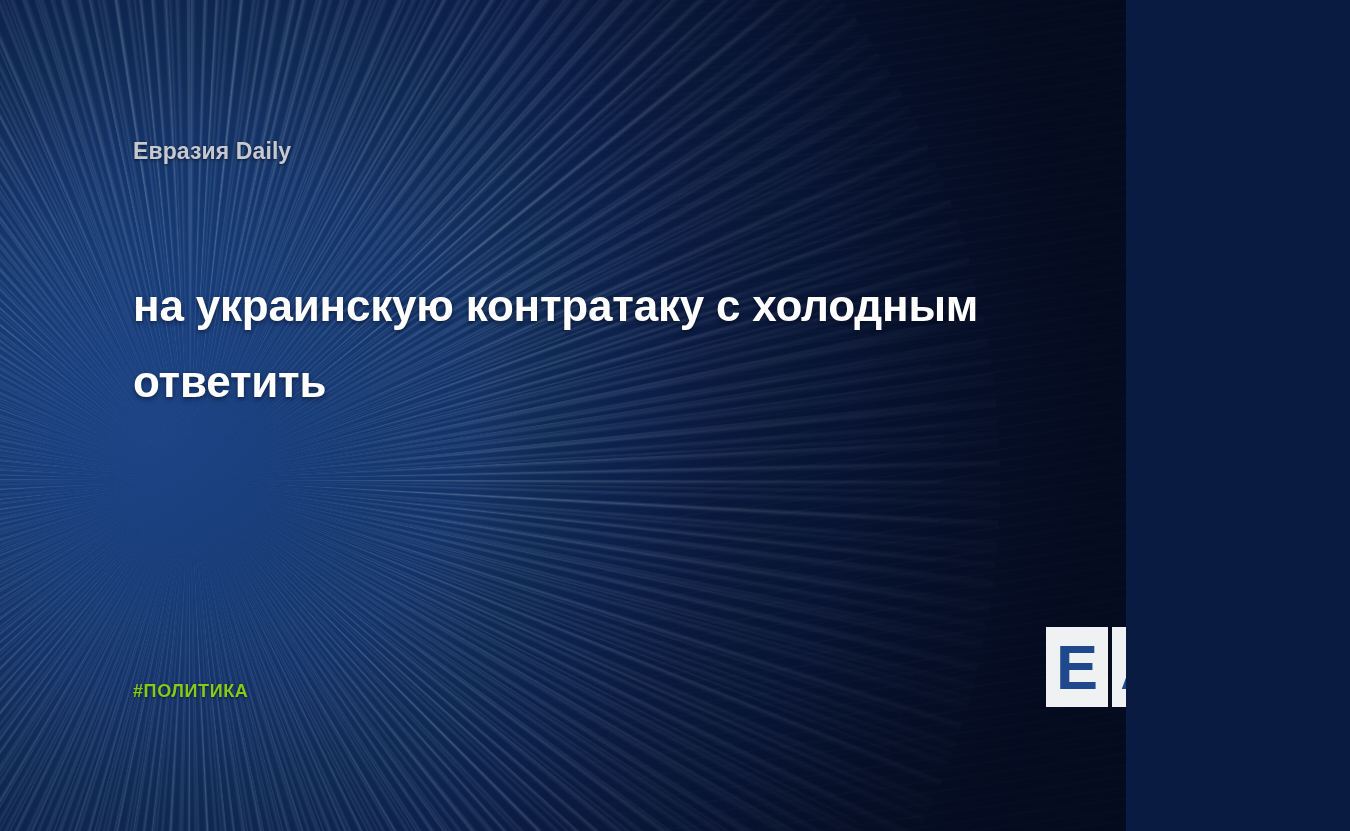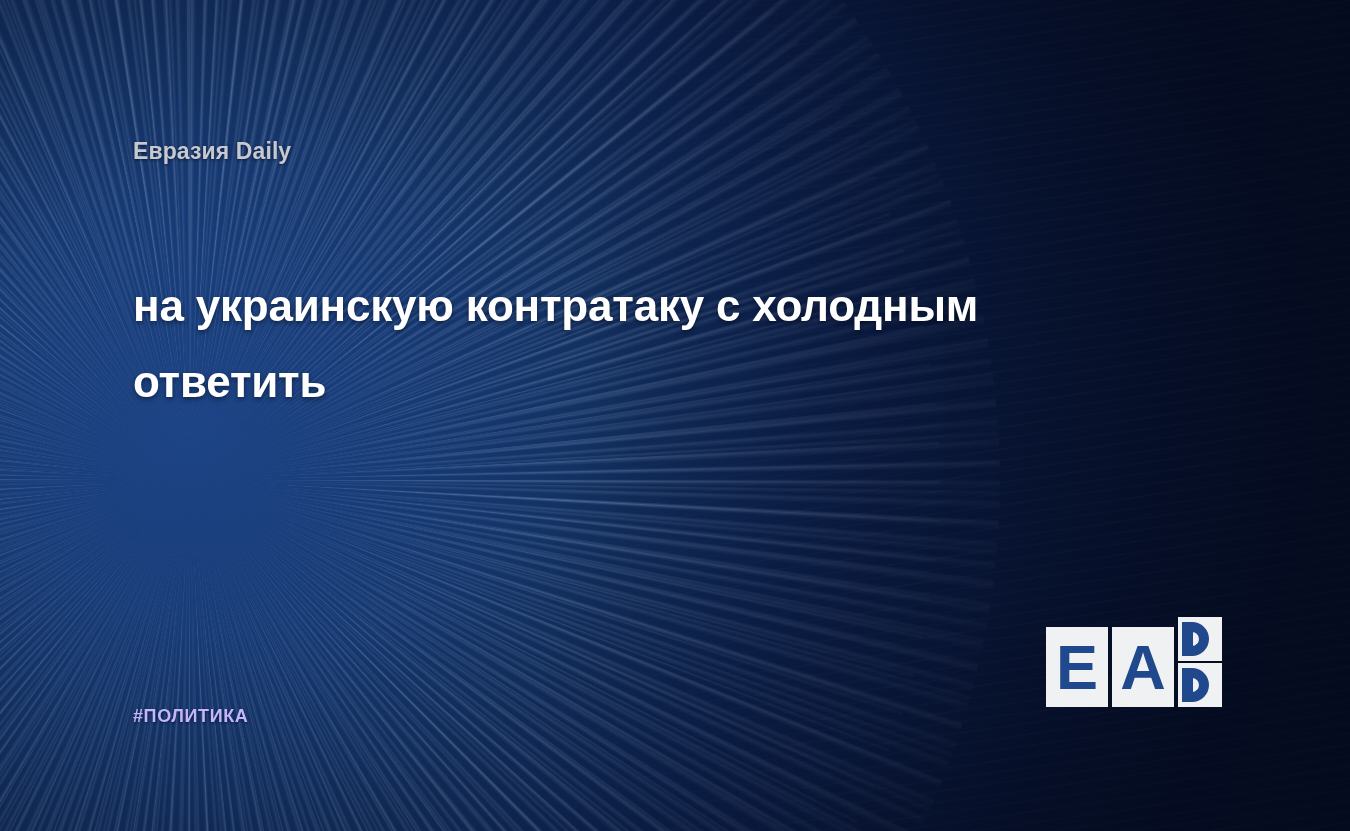--- a/index.html
+++ b/index.html
@@ -4,21 +4,21 @@
 <style>
   * { margin:0; padding:0; box-sizing:border-box; }
   html,body{ width:1350px; height:831px; overflow:hidden; }
   body{
     font-family:"Liberation Sans", sans-serif;
     background:#0a1b42;
   }
 
   #card{
     position:relative;
-    width:1350px;
+    width:1126px;
     height:831px;
     overflow:hidden;
     background:#0b1d47;
   }
 
   
   .bg-base{
     position:absolute; inset:0;
     background:
       radial-gradient(circle at 14% 52%, #1d4486 0%, #173a74 18%, #123060 34%, #0d2352 52%, #0a1b42 72%, #081433 100%);
@@ -111,25 +111,24 @@
     color:#ffffff;
     letter-spacing:-0.2px;
     text-shadow:0 2px 5px rgba(0,7,26,0.55);
   }
   .headline .hl-line{ display:block; white-space:nowrap; }
 
   .tag{
     position:absolute;
     left:133px; top:681px;
     font-size:18px; font-weight:bold;
-    color:#c4b5fd;
+    color:#84cc16;
     letter-spacing:0.6px;
     text-shadow:0 1px 3px rgba(0,8,28,0.6);
     white-space:nowrap;
-    margin-top:25px;
   }
 
   
   .logo{
     position:absolute;
     left:1046px; top:617px;
     width:176px; height:92px;
   }
   .logo-tile{
     position:absolute;

